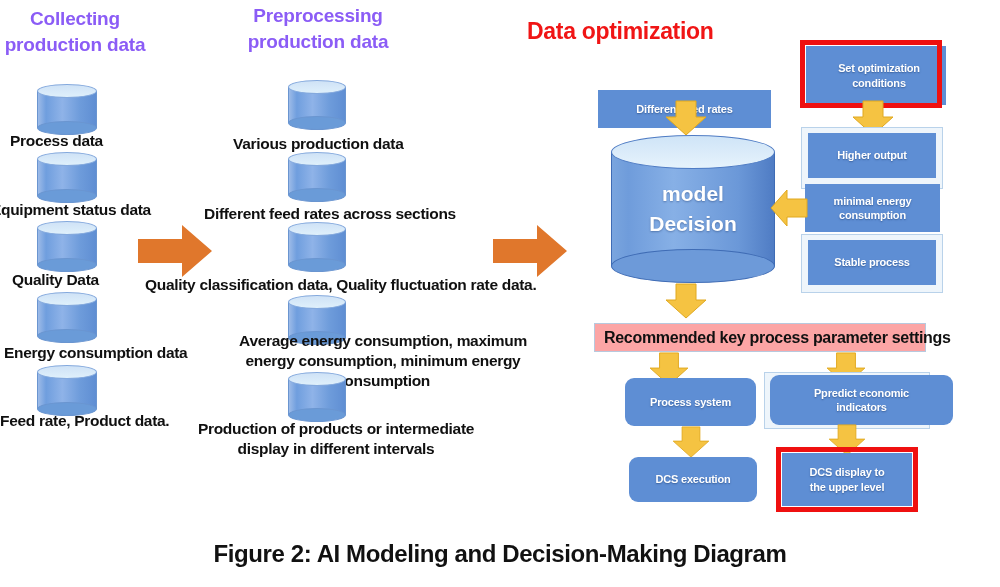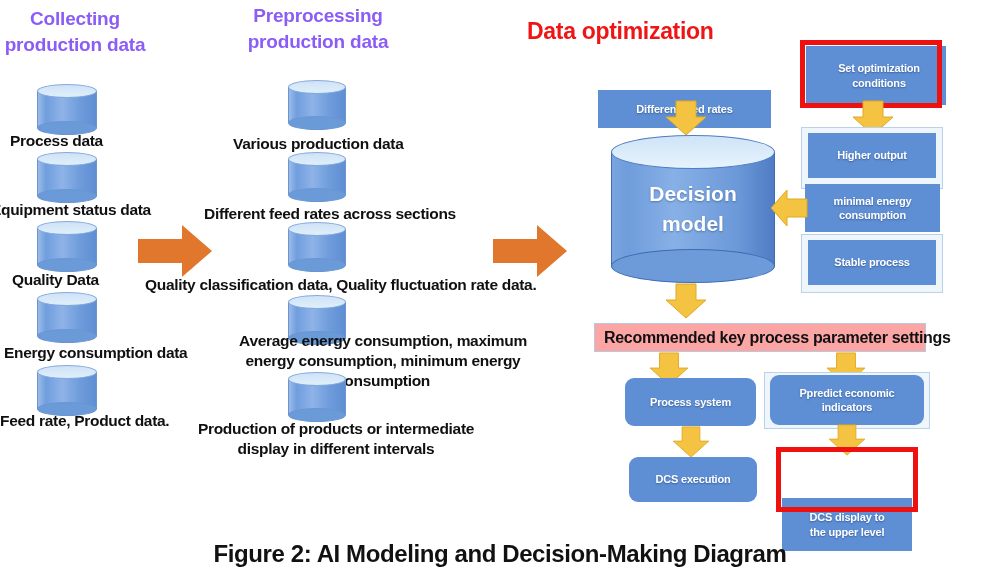--- a/index.html
+++ b/index.html
@@ -162,22 +162,22 @@
 
   <svg class="arrow" style="left:852px;top:100px;width:42px;height:36px;" viewBox="0 0 42 36">
     <polygon points="11,1 31,1 31,17 41,17 21,35 1,17 11,17" fill="#f5c342" stroke="#e0a81f" stroke-width="1"></polygon>
   </svg>
 
   <div class="bigcyl" style="left:611px;top:135px;width:164px;height:148px;">
     <div class="body"></div>
     <div class="top"></div>
     <div class="bot"></div>
     <div class="cap">
+      <div>model</div>
       <div>Decision</div>
-      <div>model</div>
     </div>
   </div>
 
   <div class="outline" style="left:801px;top:127px;width:142px;height:62px;"></div>
   <div class="bbox" style="left:808px;top:133px;width:128px;height:45px;">
     <span>Higher output</span>
   </div>
 
   <div class="bbox" style="left:805px;top:184px;width:135px;height:48px;">
     <span>minimal energy consumption</span>
@@ -205,39 +205,39 @@
   </svg>
   <svg class="arrow" style="left:825px;top:352px;width:42px;height:34px;" viewBox="0 0 42 36">
     <polygon points="11,1 31,1 31,17 41,17 21,35 1,17 11,17" fill="#f5c342" stroke="#e0a81f" stroke-width="1"></polygon>
   </svg>
 
   <div class="bbox rnd" style="left:625px;top:378px;width:131px;height:48px;">
     <span>Process system</span>
   </div>
 
   <div class="outline" style="left:764px;top:372px;width:166px;height:57px;"></div>
-  <div class="bbox rnd" style="left:770px;top:375px;width:154px;height:50px;">
+  <div class="bbox rnd" style="left:770px;top:375px;width:183px;height:50px;">
     <div>
       <div>Ppredict economic</div>
       <div>indicators</div>
     </div>
   </div>
 
   <svg class="arrow" style="left:672px;top:426px;width:38px;height:32px;" viewBox="0 0 42 36">
     <polygon points="11,1 31,1 31,17 41,17 21,35 1,17 11,17" fill="#f5c342" stroke="#e0a81f" stroke-width="1"></polygon>
   </svg>
   <svg class="arrow" style="left:828px;top:424px;width:38px;height:32px;" viewBox="0 0 42 36">
     <polygon points="11,1 31,1 31,17 41,17 21,35 1,17 11,17" fill="#f5c342" stroke="#e0a81f" stroke-width="1"></polygon>
   </svg>
 
   <div class="bbox rnd" style="left:629px;top:457px;width:128px;height:45px;text-align:right;">
     <span>DCS execution</span>
   </div>
 
-  <div class="bbox" style="left:782px;top:453px;width:130px;height:53px;margin-top:45px;">
+  <div class="bbox" style="left:782px;top:453px;width:130px;height:53px;">
     <div>
       <div>DCS display to</div>
       <div>the upper level</div>
     </div>
   </div>
   <div class="redbox" style="left:776px;top:447px;width:142px;height:65px;"></div>
 
   <div class="abs caption" style="left:0;top:540px;width:1000px;text-align:center;">Figure 2: AI Modeling and Decision-Making Diagram</div>
 
 </div>

